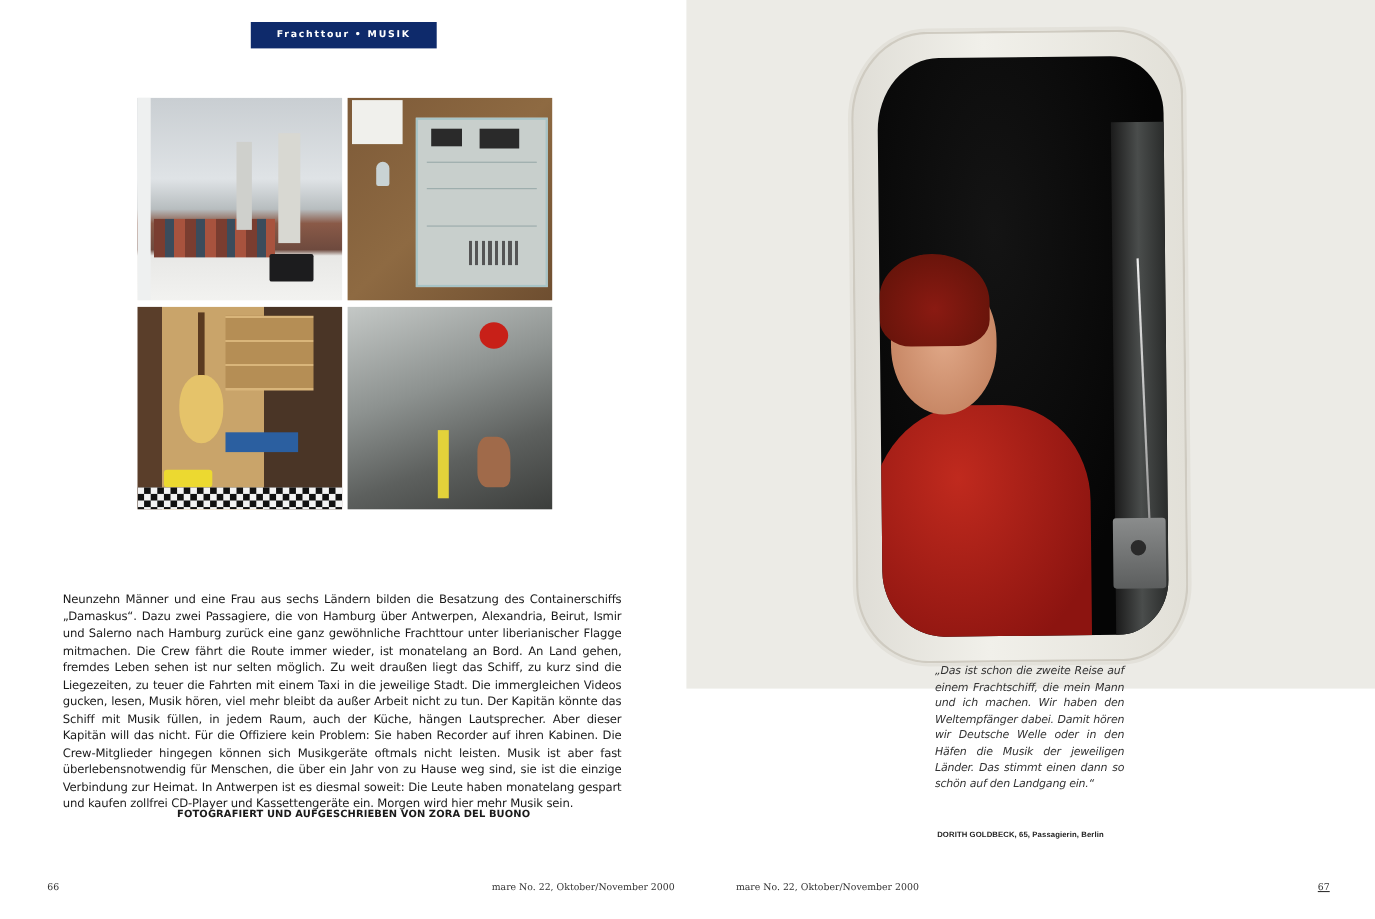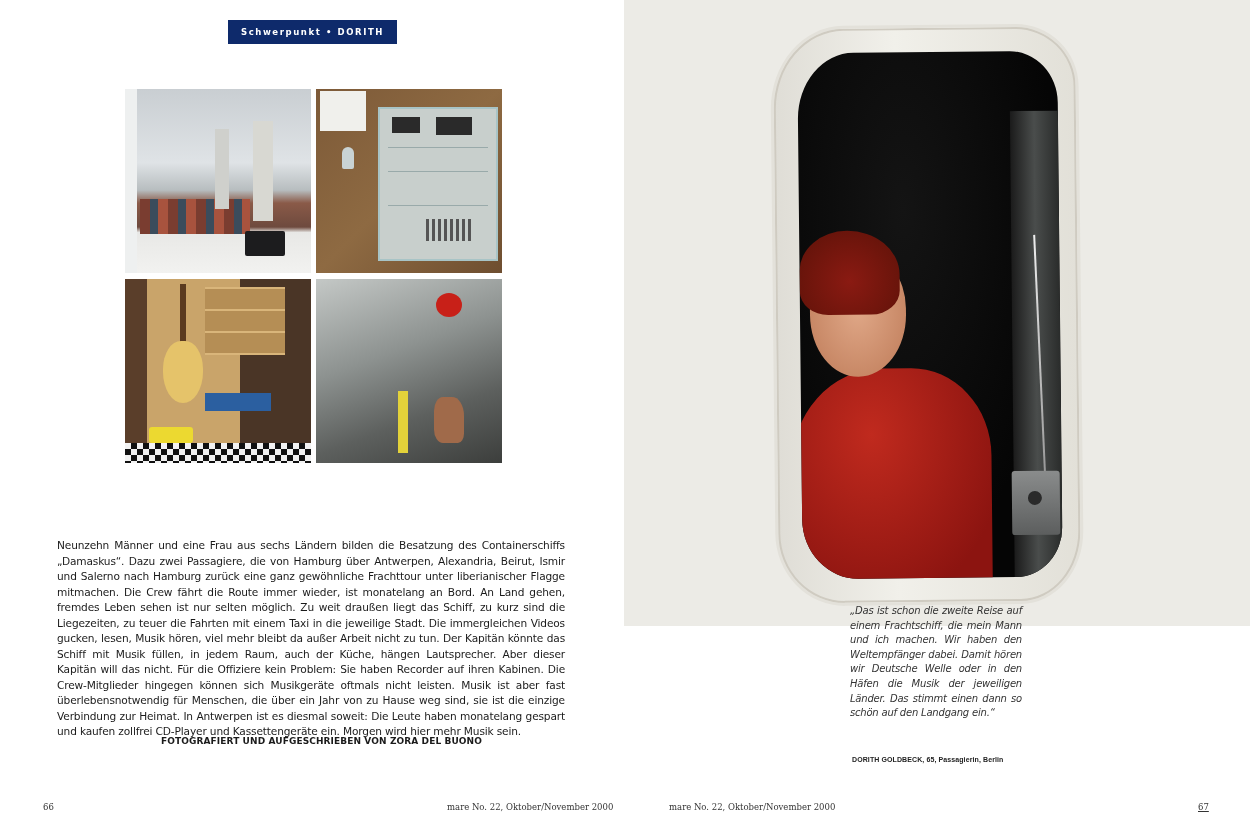--- a/index.html
+++ b/index.html
@@ -109,21 +109,21 @@
     }
     .quote-attr {
       position:absolute; left:228px; top:756px; font-family: Liberation Sans, sans-serif;
       font-size: 7px; font-weight: bold; color:#222; white-space:nowrap; letter-spacing: 0.1px;
     }
   </style>
 </head>
 <body>
 
 <div class="page page-left">
-  <div class="section-tag">Schwerpunkt • DORITH</div>
+  <div class="section-tag">Frachttour • MUSIK</div>
 
   <div class="photo-grid">
     <div class="photo p1">
       <div class="mast"></div>
         <div class="cargo"></div>
         <div class="crane1"></div>
         <div class="crane2"></div>
       <div class="radio"></div>
     </div>
     <div class="photo p2">

